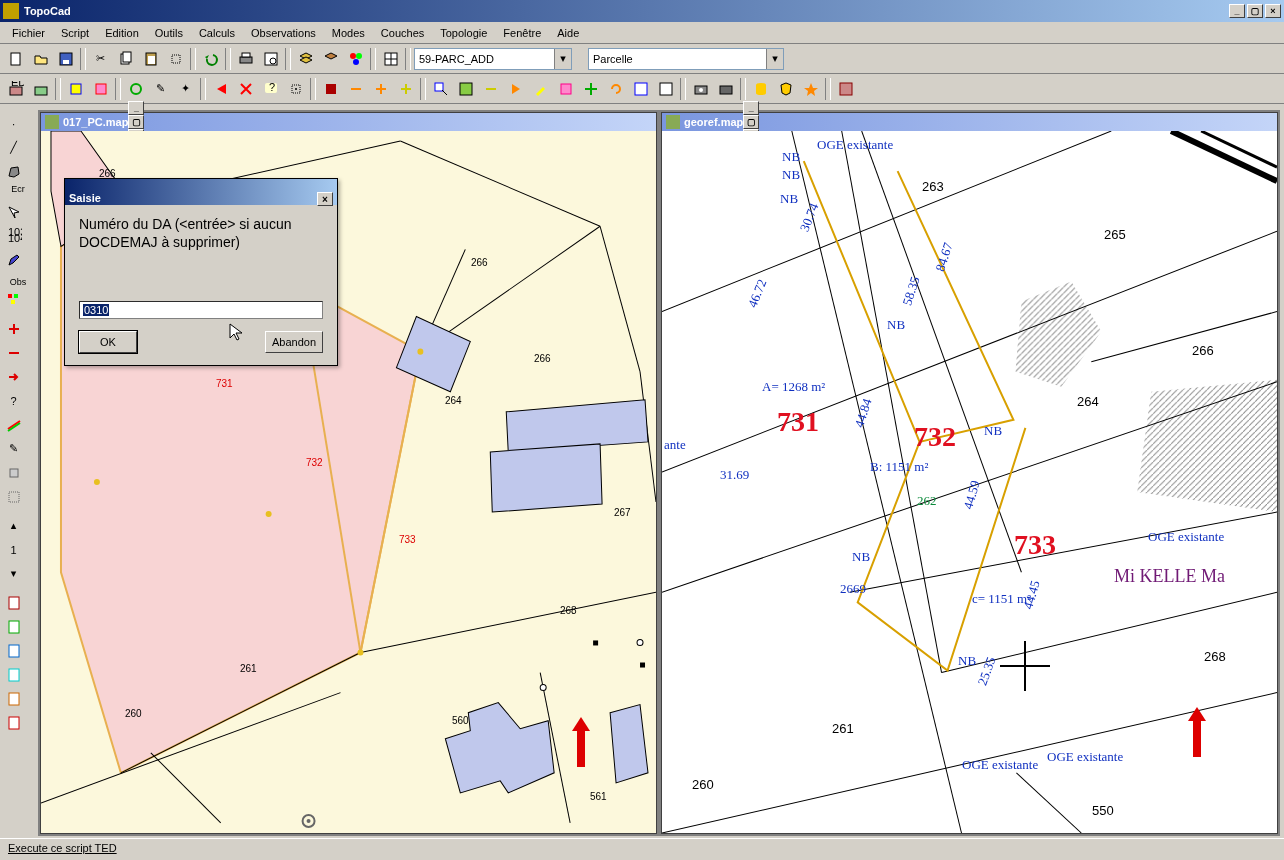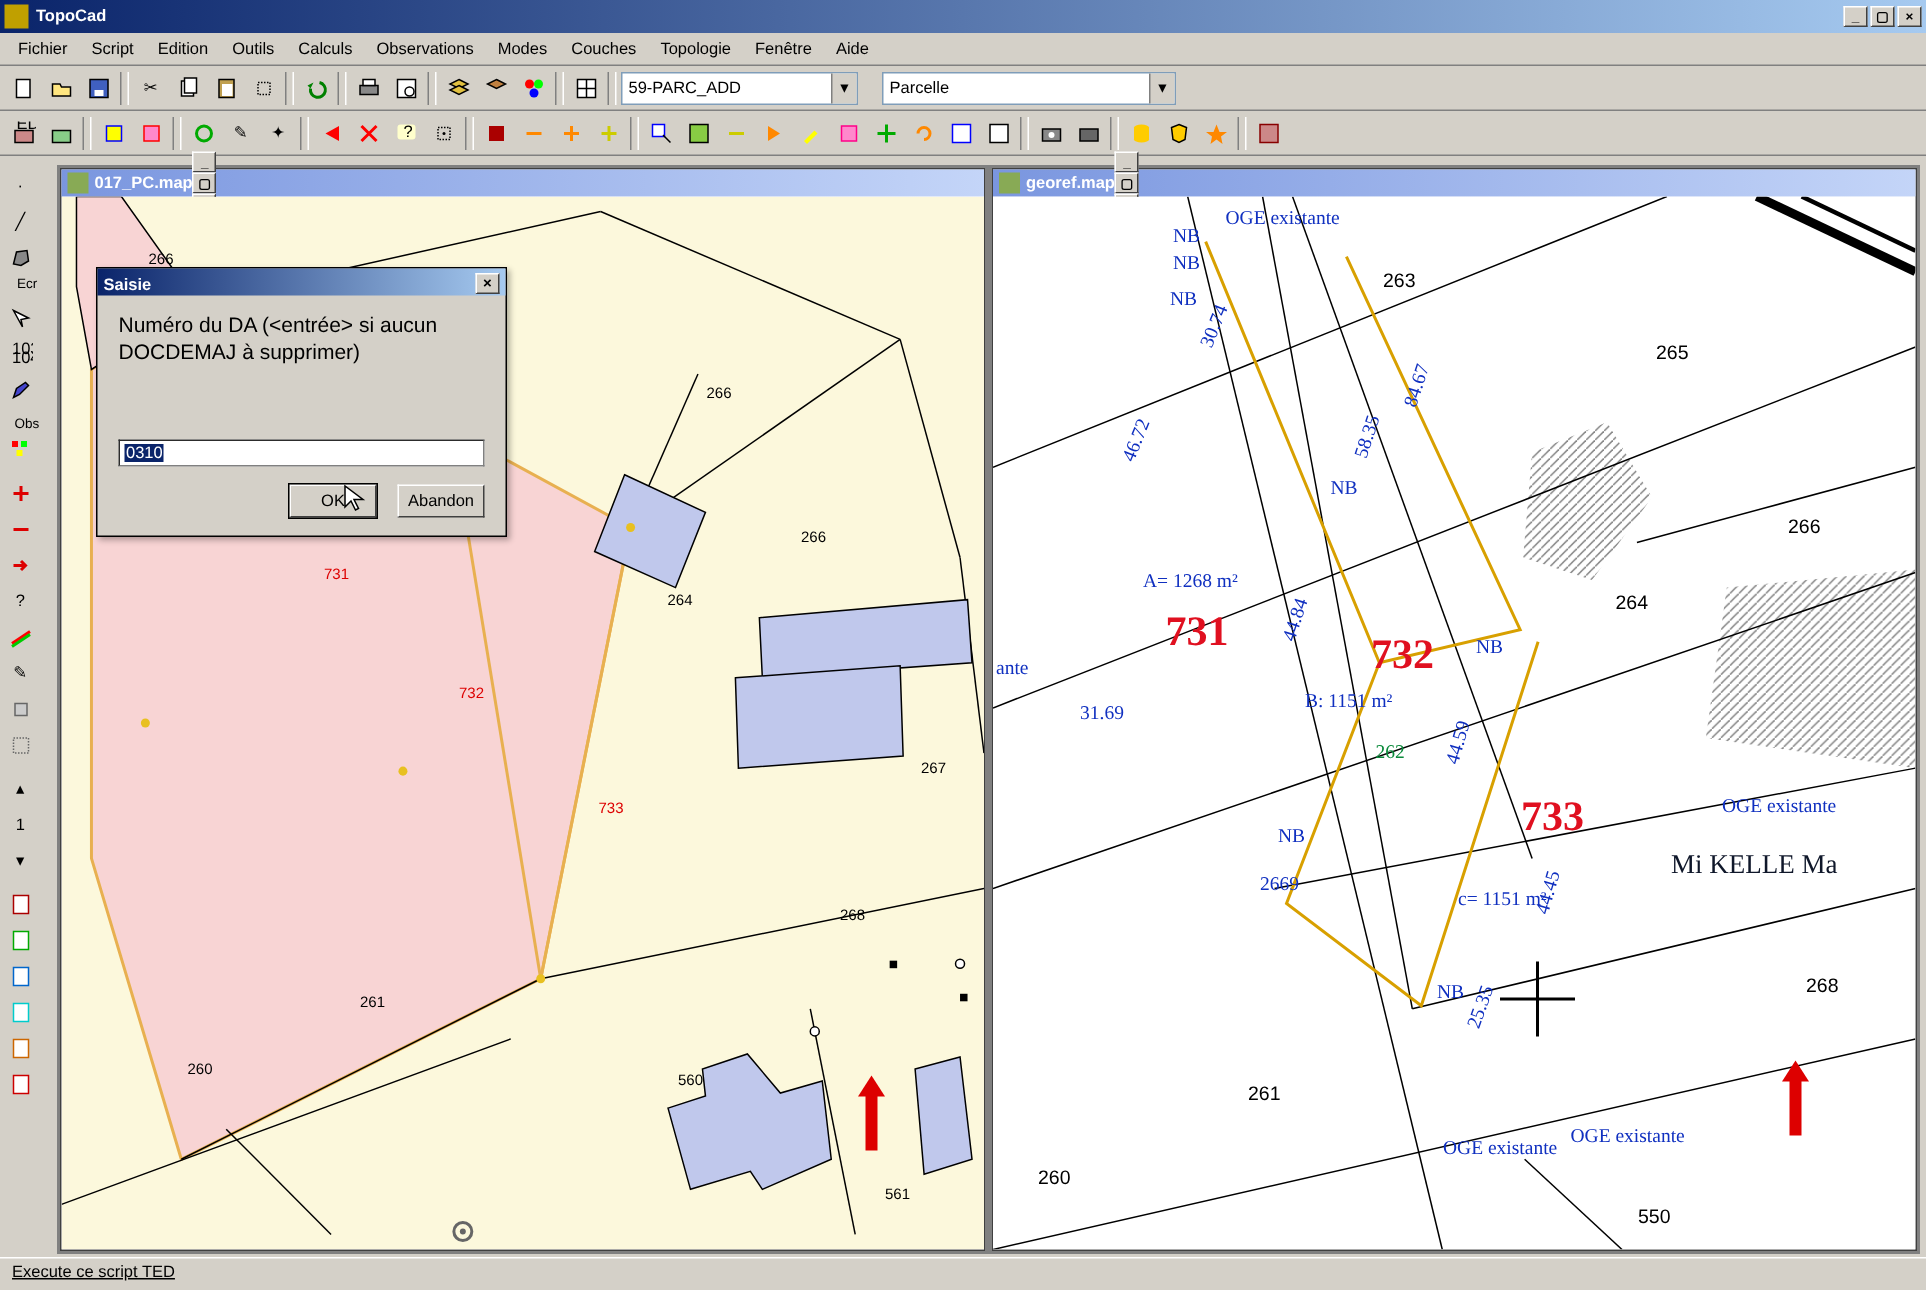--- a/index.html
+++ b/index.html
@@ -26,25 +26,25 @@
 .workspace { position: absolute; left: 38px; top: 110px; right: 4px; bottom: 24px; background: #808080; display:flex; gap:4px; padding:2px; }
 .map-window { flex:1; background:white; border: 1px solid #404040; display:flex; flex-direction:column; position:relative; }
 .map-titlebar { background: linear-gradient(to right, #7a96df, #c4d5f8); height: 18px; display:flex; align-items:center; padding:0 4px; color:#fff; font-weight:bold; }
 .map-titlebar .win-icon { width:14px; height:14px; background:#88aa55; margin-right:4px; }
 .map-canvas { flex:1; position:relative; overflow:hidden; }
 
 .statusbar { position:absolute; left:0; bottom:0; right:0; height:22px; background:#d4d0c8; border-top:1px solid #fff; padding:3px 8px;text-decoration:underline; }
 
 
 .dialog { position:absolute; left:64px; top:178px; width:274px; background:#d4d0c8; border: 1px solid #000; box-shadow: 2px 2px 4px rgba(0,0,0,0.3); z-index:100;}
-.dialog-title { background: linear-gradient(to right, #0a246a, #a6caf0); color:white; font-weight:bold; height:18px; padding:1px 4px; display:flex; align-items:flex-end; font-size:11px;}
+.dialog-title { background: linear-gradient(to right, #0a246a, #a6caf0); color:white; font-weight:bold; height:18px; padding:13px 4px; display:flex; align-items:flex-start; font-size:11px;}
 .dialog-title .dlg-close { margin-left:auto; width:16px; height:14px; background:#d4d0c8; color:#000; display:flex; align-items:center; justify-content:center; font-size:10px; cursor:pointer; border:1px solid #fff; border-right-color:#404040; border-bottom-color:#404040;}
 .dialog-body { padding: 10px 14px 12px 14px; }
 .dialog-body .msg { font-size:14px; line-height:1.3; margin-bottom: 50px; }
-.dialog-buttons { display:flex; justify-content:flex-end; gap:14px; margin-top:12px; }
+.dialog-buttons { display:flex; justify-content:space-between; gap:14px; margin-top:12px; }
 .win-btn { min-width: 58px; height:22px; background:#d4d0c8; border: 1px solid #404040; border-top-color:#fff; border-left-color:#fff; cursor:pointer; font-size:11px; }
 .win-btn.default { outline: 1px solid #000; }
 
 
 .parcel-label { position:absolute; font-size:10px; color:#000; font-family: Arial; }
 .parcel-label.red { color:#d00; }
 .hand-label { position:absolute; font-family: 'Comic Sans MS', cursive; color:#1030c0; font-size:13px; transform-origin: left center;}
 .hand-label.red { color:#e01020; font-size:28px; font-weight:bold; }
 .hand-label.green { color:#0a8a3a; }
 .north-arrow { position:absolute; width:14px; height:50px; }
@@ -587,21 +587,21 @@
         <div class="hand-label red" style="left: 252px; top: 290px;">732</div>
         <div class="hand-label" style="left: 322px; top: 292px;">NB</div>
         <div class="hand-label" style="left: 2px; top: 306px;">ante</div>
         <div class="hand-label" style="left: 197px; top: 288px; transform: rotate(-72deg);">44.84</div>
         <div class="hand-label" style="left: 208px; top: 328px;">B: 1151 m²</div>
         <div class="hand-label" style="left: 58px; top: 336px;">31.69</div>
         <div class="hand-label green" style="left: 255px; top: 362px;">262</div>
         <div class="hand-label red" style="left: 352px; top: 398px;">733</div>
         <div class="hand-label" style="left: 306px; top: 370px; transform: rotate(-74deg);">44.59</div>
         <div class="hand-label" style="left: 486px; top: 398px;">OGE existante</div>
-        <div class="hand-label" style="color: #0f172a; font-size: 18px; left: 452px; top: 435px;">Mi KELLE Ma</div>
+        <div class="hand-label" style="color: #701a75; font-size: 18px; left: 452px; top: 435px;">Mi KELLE Ma</div>
         <div class="hand-label" style="left: 190px; top: 418px;">NB</div>
         <div class="hand-label" style="left: 178px; top: 450px;">2669</div>
         <div class="hand-label" style="left: 310px; top: 460px;">c= 1151 m²</div>
         <div class="hand-label" style="left: 296px; top: 522px;">NB</div>
         <div class="hand-label" style="left: 366px; top: 470px; transform: rotate(-74deg);">44.45</div>
         <div class="hand-label" style="left: 320px; top: 546px; transform: rotate(-70deg);">25.35</div>
         <div class="hand-label" style="left: 300px; top: 626px;">OGE existante</div>
         <div class="hand-label" style="left: 385px; top: 618px;">OGE existante</div>
       </div>
   </div>

